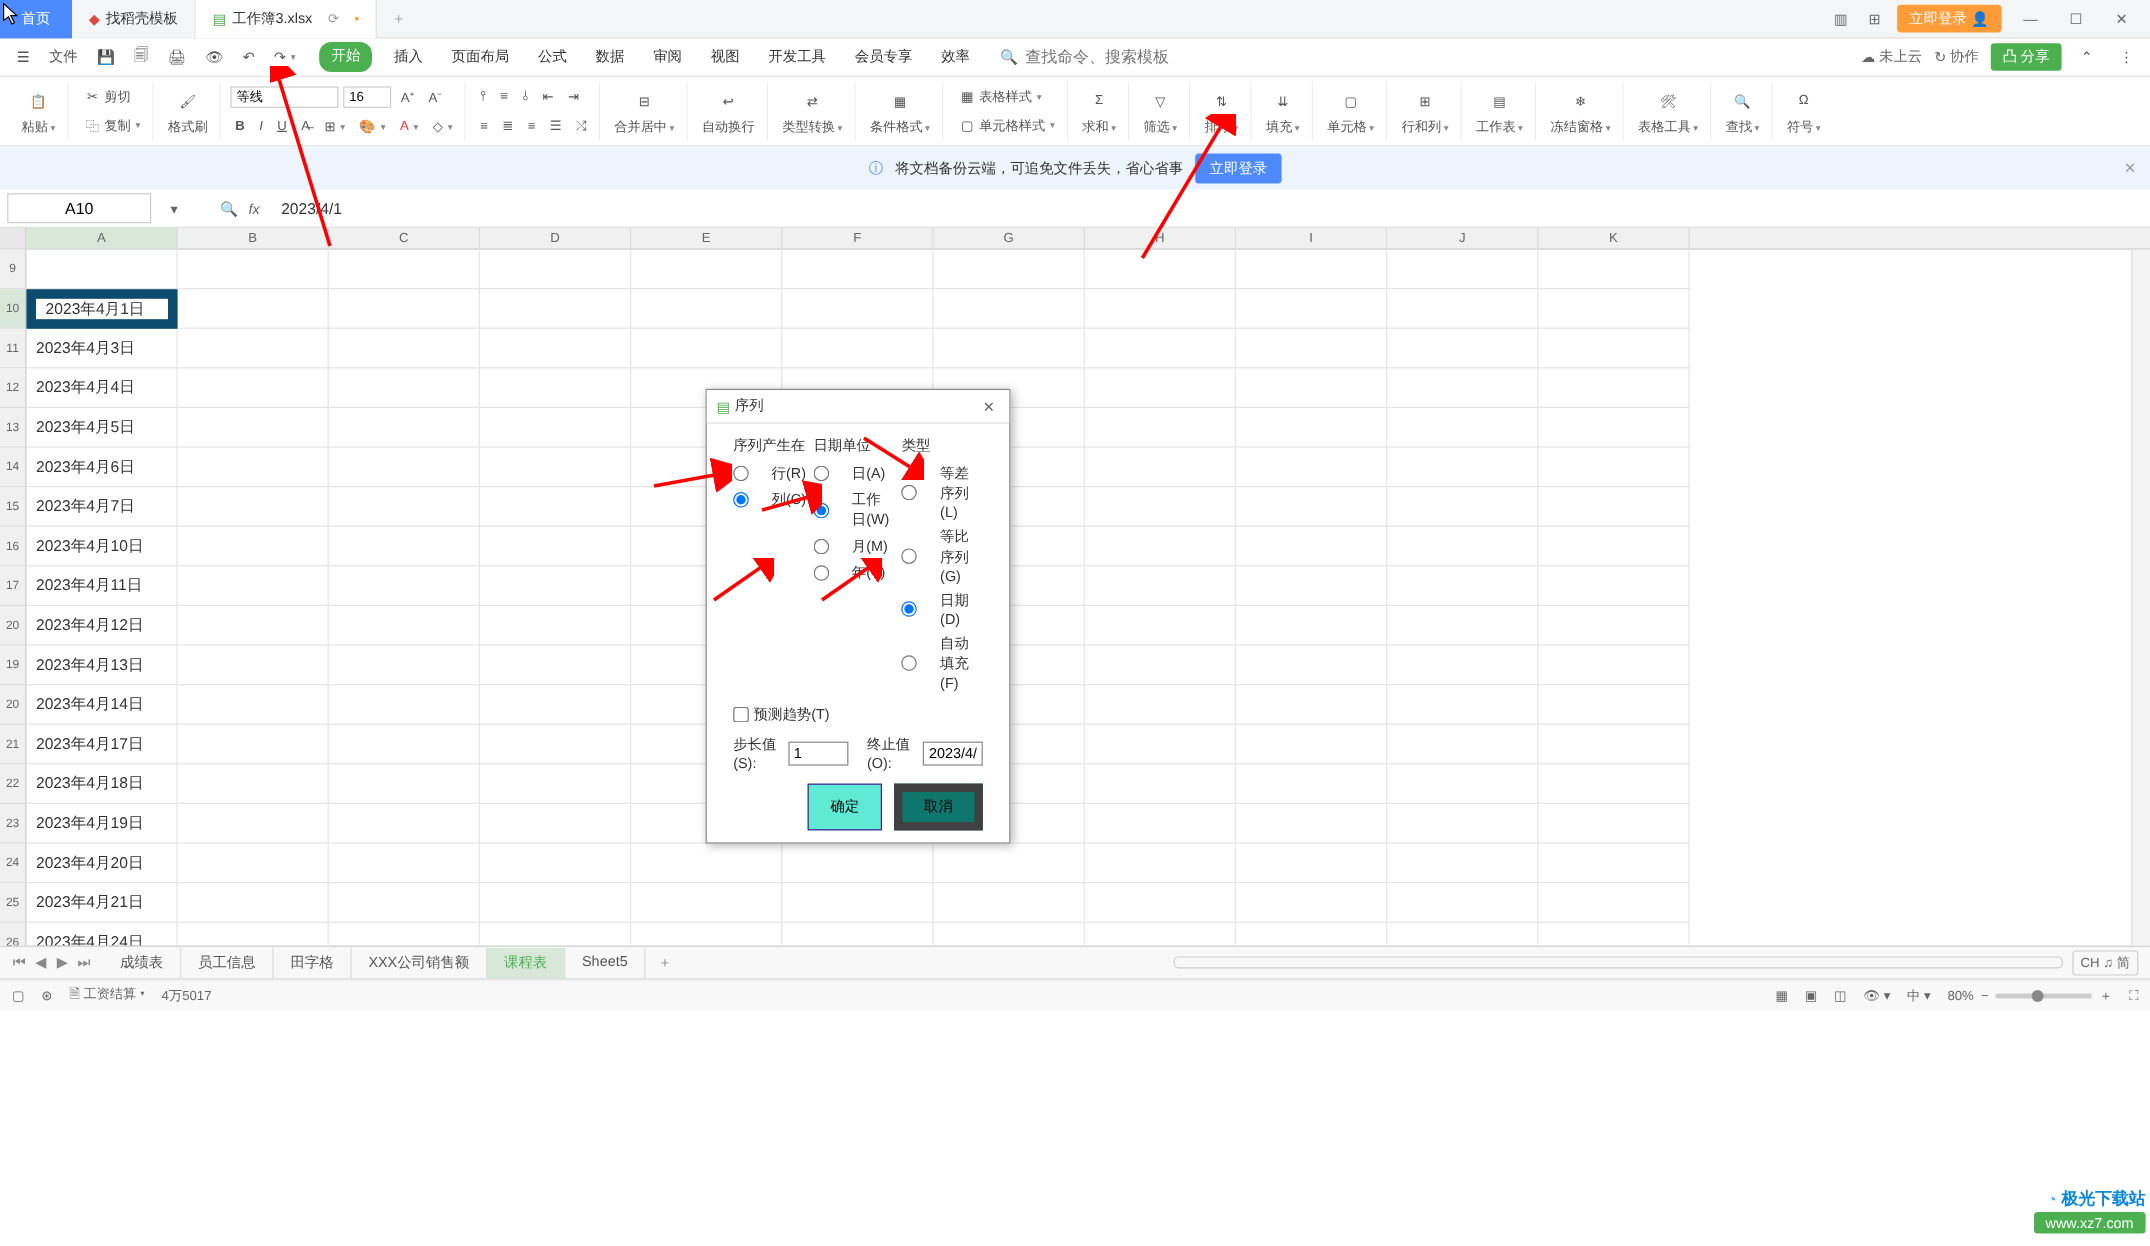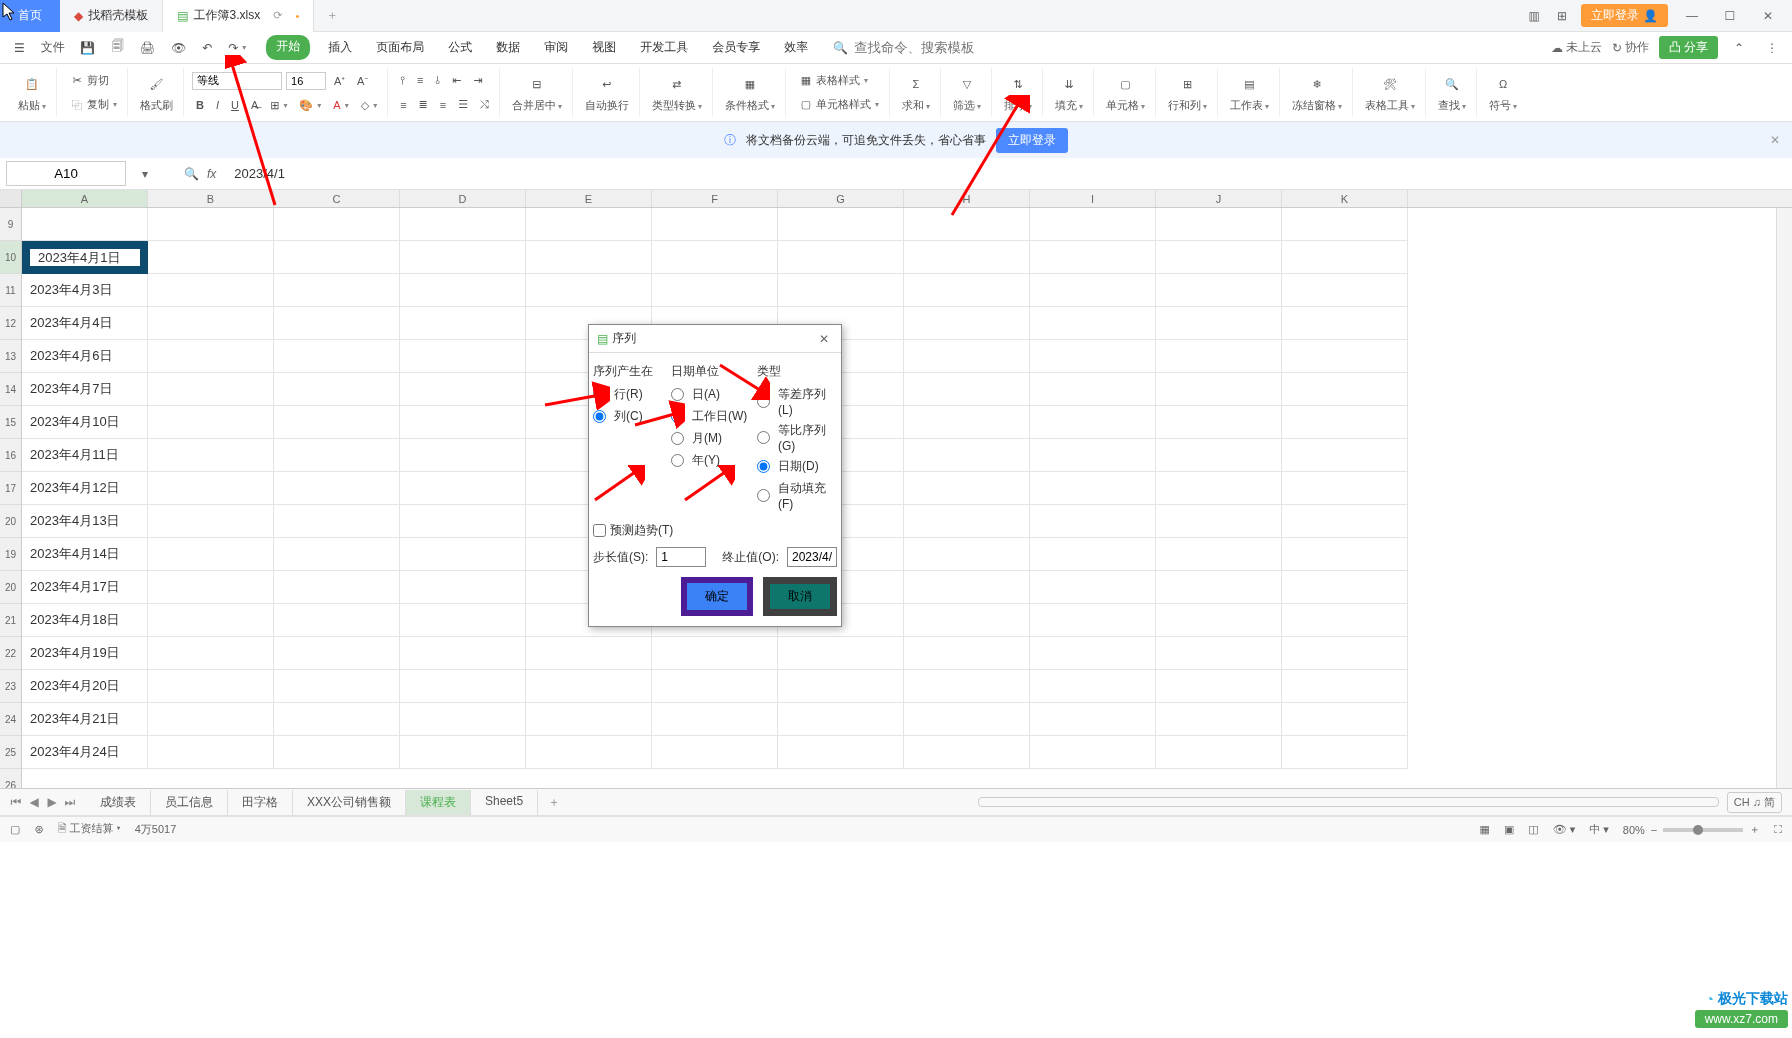--- a/index.html
+++ b/index.html
@@ -86,33 +86,33 @@
 .status-spacer { flex: 1; }
 .zoom-area { display: flex; align-items: center; gap: 6px; }
 .zoom-track { width: 80px; height: 4px; background: #ccc; position: relative; }
 .zoom-thumb { position: absolute; left: 30px; top: -3px; width: 10px; height: 10px; background: #888; border-radius: 50%; }
 
 
 .dialog { position: absolute; left: 588px; top: 324px; width: 254px; background: #fff; border: 1px solid #888; box-shadow: 2px 2px 8px rgba(0,0,0,.3); z-index: 100; }
 .dialog-titlebar { display: flex; align-items: center; padding: 5px 8px; background: #fff; border-bottom: 1px solid #ddd; }
 .dialog-title { flex: 1; font-size: 12px; display: flex; align-items: center; gap: 4px; }
 .dialog-close { width: 18px; text-align: center; color: #666; }
-.dialog-body { padding: 10px 4px; font-size: 12px; }
+.dialog-body { padding: 10px 22px; font-size: 12px; }
 .dlg-cols { display: flex; gap: 6px; margin-bottom: 6px; }
 .dlg-col { flex: 1; }
 .dlg-col.narrow { flex: 0.9; }
 .dlg-col-title { margin-bottom: 6px; font-size: 12px; }
-.dlg-radio { display: flex; align-items: center; gap: 8px; margin-bottom: 5px; font-size: 12px; }
+.dlg-radio { display: flex; align-items: center; gap: 19px; margin-bottom: 5px; font-size: 12px; }
 .dlg-radio input { margin: 0; }
 .dlg-check { display: flex; align-items: center; gap: 4px; margin-bottom: 8px; }
 .dlg-inputs { display: flex; gap: 8px; align-items: center; margin-bottom: 10px; }
 .dlg-inputs input { border: 1px solid #888; padding: 2px 4px; width: 50px; font-size: 12px; }
 .dlg-btns { display: flex; gap: 10px; justify-content: flex-end; }
 .dlg-btn { border: 7px solid #404040; padding: 4px 18px; background: #0f766e; font-size: 12px; }
-.dlg-btn.primary { border: 6px solid #4c1d95; background: #3b82f6; }
+.dlg-btn.primary { border: 1px solid #4c1d95; background: #5eead4; }
 
 
 .arrow { position: absolute; z-index: 200; }
 
 
 .watermark { position: absolute; right: 4px; bottom: 10px; z-index: 300; display: flex; flex-direction: column; align-items: flex-end; }
 .wm-logo { display: flex; align-items: center; gap: 4px; color: #0b88d8; font-size: 14px; font-weight: bold; }
 .wm-url { background: #4cb050; color: #fff; padding: 2px 10px; border-radius: 3px; font-size: 12px; margin-top: 2px; }
 </style>
 </head>
@@ -444,20 +444,33 @@
           <div class="cell"></div>
           <div class="cell"></div>
           <div class="cell"></div>
           <div class="cell"></div>
           <div class="cell"></div>
           <div class="cell"></div>
           <div class="cell"></div>
         </div>
         <div class="cell-row">
           <div class="cell">2023年4月4日</div>
+          <div class="cell"></div>
+          <div class="cell"></div>
+          <div class="cell"></div>
+          <div class="cell"></div>
+          <div class="cell"></div>
+          <div class="cell"></div>
+          <div class="cell"></div>
+          <div class="cell"></div>
+          <div class="cell"></div>
+          <div class="cell"></div>
+        </div>
+        <div class="cell-row">
+          <div class="cell">2023年4月5日</div>
           <div class="cell"></div>
           <div class="cell"></div>
           <div class="cell"></div>
           <div class="cell"></div>
           <div class="cell"></div>
           <div class="cell"></div>
           <div class="cell"></div>
           <div class="cell"></div>
           <div class="cell"></div>
           <div class="cell"></div>

